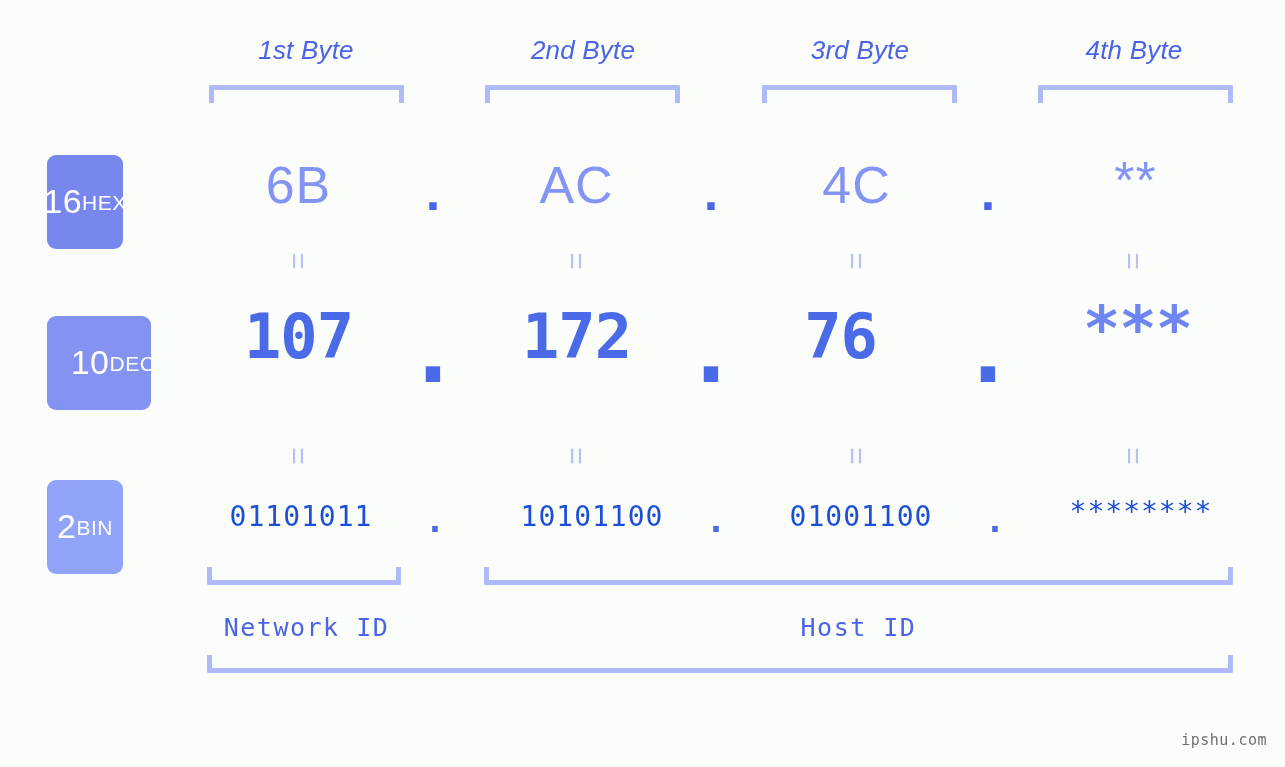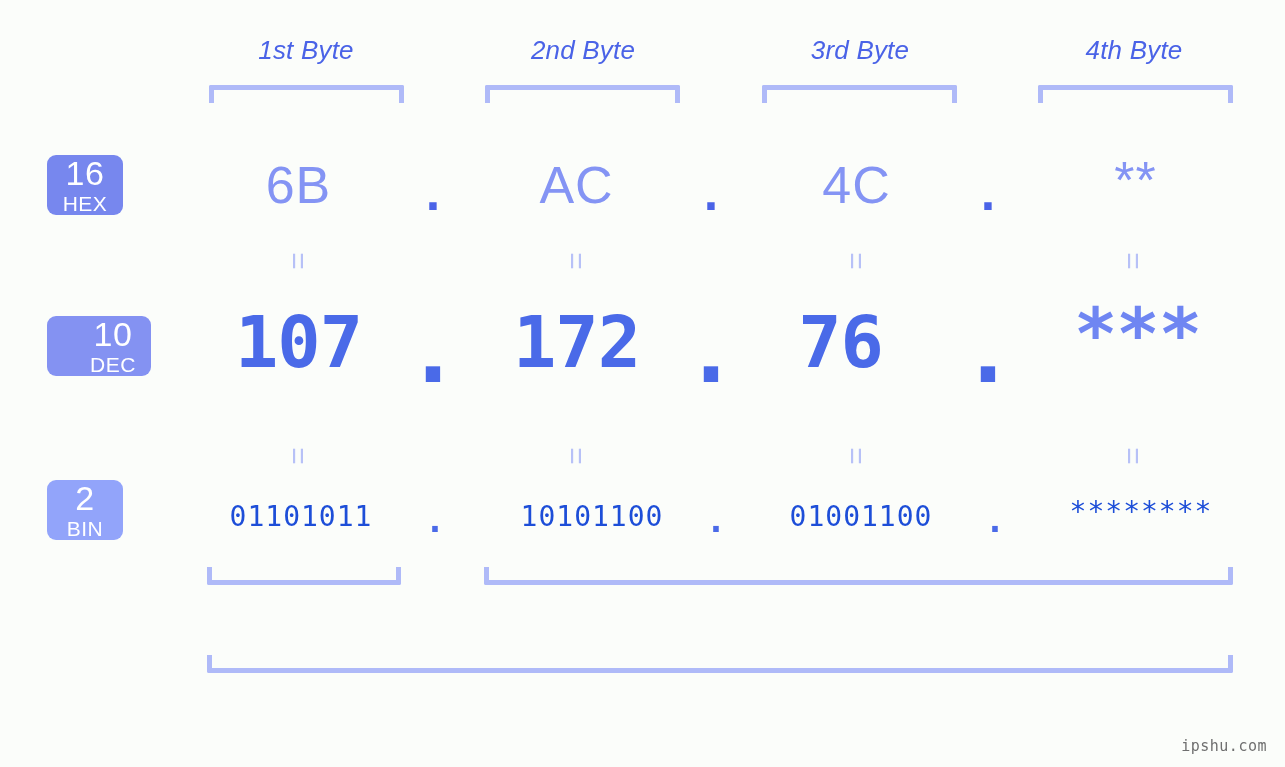--- a/index.html
+++ b/index.html
@@ -54,25 +54,24 @@
     border-left: 5px solid #afbaf8;
     border-right: 5px solid #afbaf8;
     border-bottom-left-radius: 2px;
     border-bottom-right-radius: 2px;
   }
 
   
   .base-badge {
     position: absolute;
     width: 76px;
-    height: 60px;
+    height: 94px;
     border-radius: 9px;
     color: #ffffff;
     display: flex;
-    flex-direction: column;
     align-items: center;
     justify-content: center;
     font-family: "Liberation Sans", sans-serif;
     line-height: 1;
   }
   .base-badge .num {
     font-size: 34px;
     font-weight: 400;
     letter-spacing: 0.5px;
     margin-bottom: 3px;
@@ -102,21 +101,21 @@
   .hex-dot {
     color: #4a63e7;
     font-family: "Liberation Sans", sans-serif;
     font-size: 52px;
     font-weight: 700;
   }
 
   .dec-val {
     color: #4a6ae8;
     font-family: "DejaVu Sans Mono", monospace;
-    font-size: 72px;
+    font-size: 62px;
     font-weight: 700;
     letter-spacing: -1px;
   }
   .dec-dot {
     color: #4a6ae8;
     font-family: "DejaVu Sans Mono", monospace;
     font-size: 88px;
     font-weight: 700;
   }
   .dec-masked {
@@ -155,21 +154,21 @@
     font-family: "DejaVu Sans Mono", monospace;
     white-space: nowrap;
   }
   .caption-id   { font-size: 25px; letter-spacing: 1.5px; }
   .caption-class{ font-size: 33px; letter-spacing: 3px; }
 
   
   .watermark {
     position: absolute;
     right: 18px;
-    bottom: 12px;
+    bottom: 18px;
     color: #6f6f6f;
     font-family: "DejaVu Sans Mono", monospace;
     font-size: 15px;
     letter-spacing: 0.5px;
   }
 </style>
 </head>
 <body>
 
 <div id="stage">
@@ -238,19 +237,21 @@
   <div class="cell bin-dot" style="left:681px; top:500px; width:70px;">.</div>
 
   <div class="cell bin-val" style="left:746px; top:500px; width:230px;">01001100</div>
   <div class="cell bin-dot" style="left:960px; top:500px; width:70px;">.</div>
 
   <div class="cell bin-val" style="left:1026px; top:495px; width:230px;">********</div>
 
   <div class="bracket bracket-bottom" style="left:207px; top:567px; width:194px;"></div>
   <div class="bracket bracket-bottom" style="left:484px; top:567px; width:749px;"></div>
 
+  <div class="caption caption-id" style="left:194px; top:613px; width:225px;">Network ID</div>
+  <div class="caption caption-id" style="left:746px; top:613px; width:225px;">Host ID</div>
 
   <div class="bracket bracket-bottom" style="left:207px; top:655px; width:1026px;"></div>
 
 
   <div class="watermark">ipshu.com</div>
 
 </div>
 
 </body></html>

